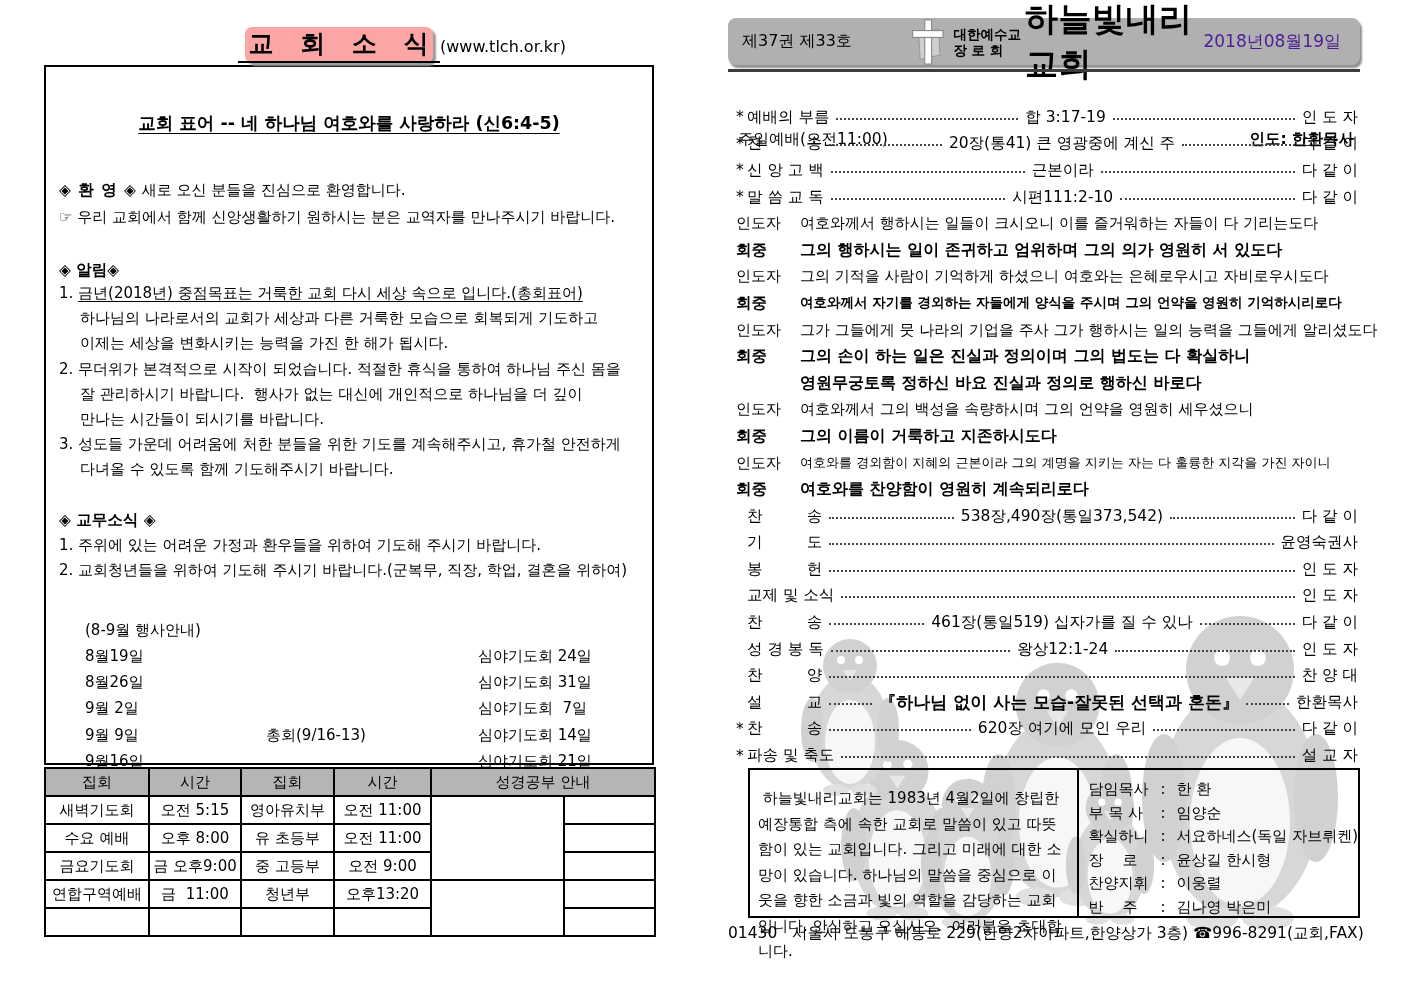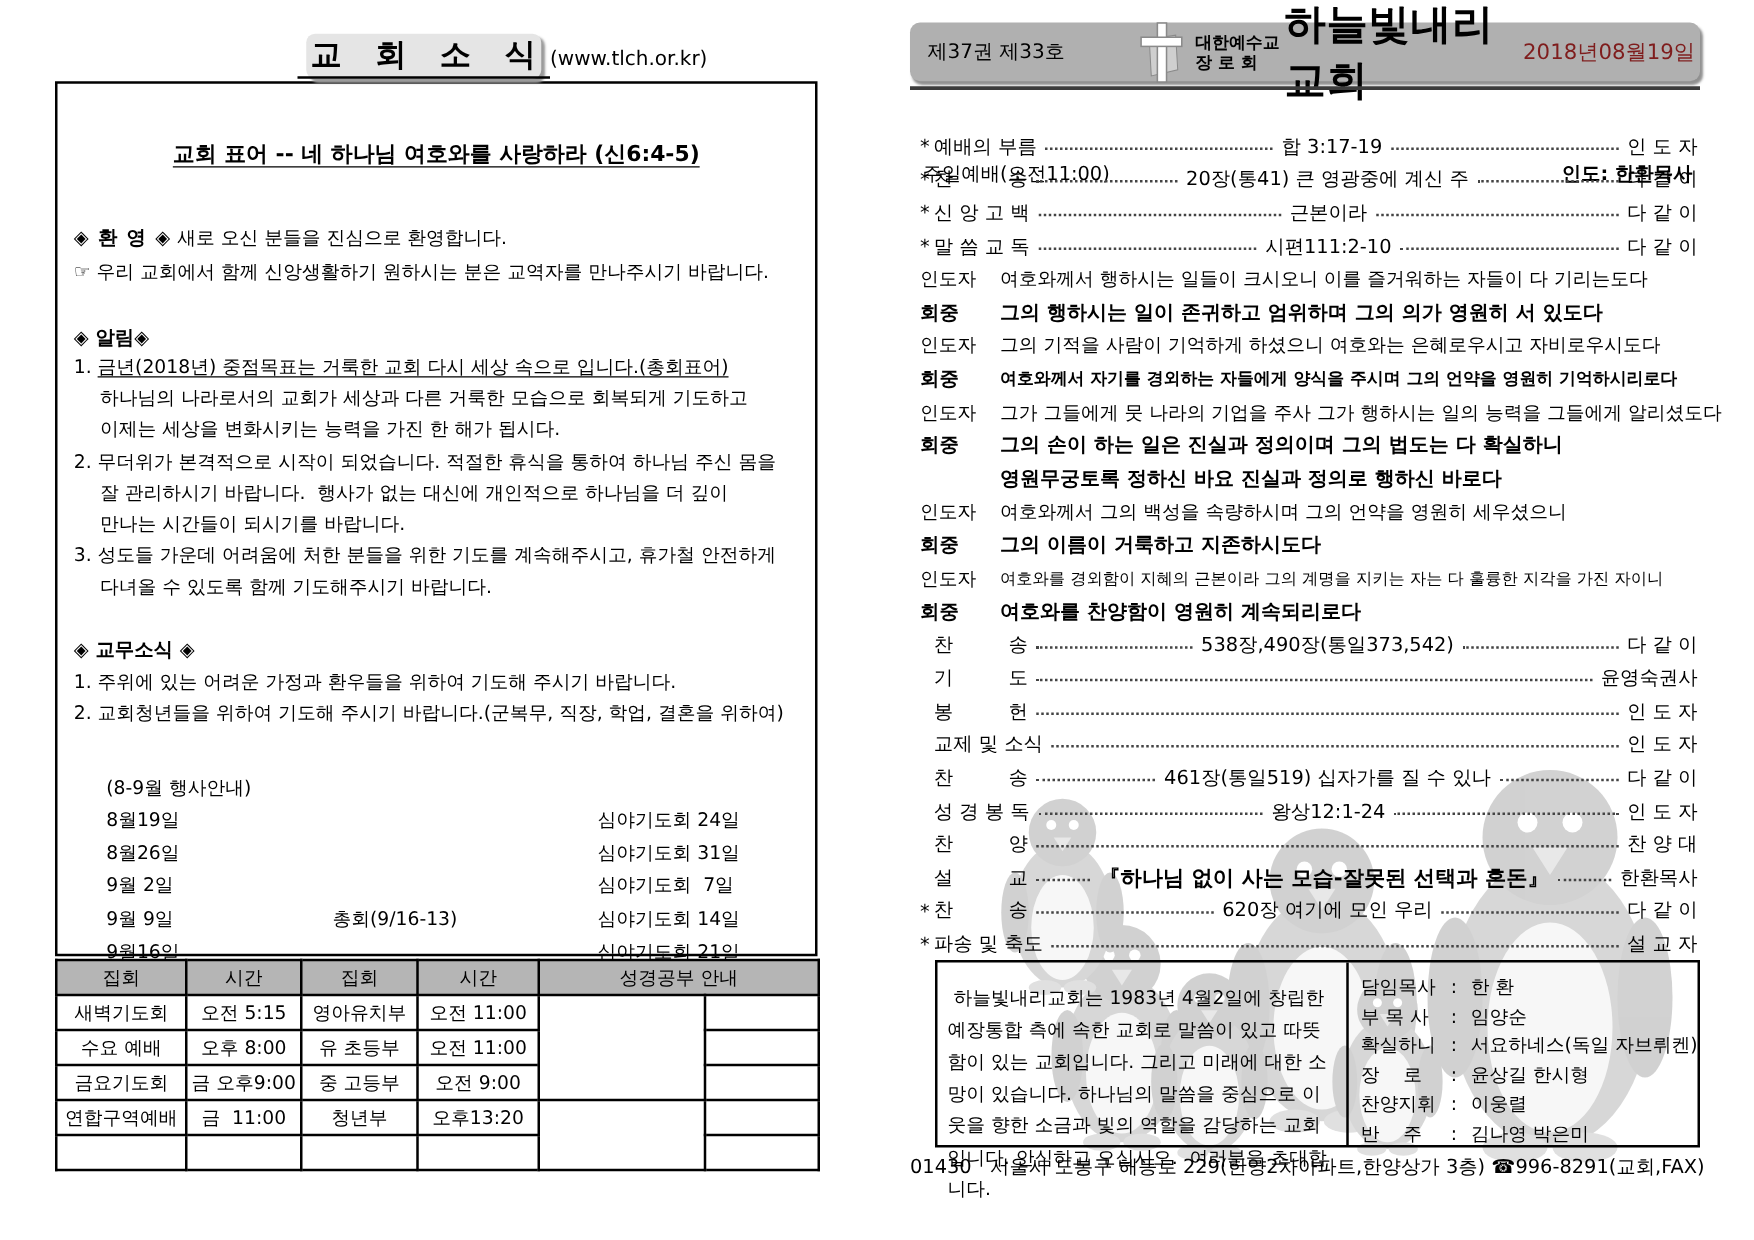--- a/index.html
+++ b/index.html
@@ -1,20 +1,20 @@
 <!DOCTYPE html>
 <html><head>
 <meta charset="utf-8">
 <style>
   html,body{margin:0;padding:0;background:#fff;}
   .canvas{position:relative;width:1403px;height:992px;background:#ffffff;overflow:hidden;
           font-family:"DejaVu Sans","Liberation Sans",sans-serif;color:#000;}
   
   .masthead-box{position:absolute;left:245px;top:27px;width:188px;height:36px;
-    background:#e5e5e5;border-radius:7px;box-shadow:3px 3px 2px #9a9a9a;
+    background:#fca5a5;border-radius:7px;box-shadow:3px 3px 2px #9a9a9a;
     display:flex;align-items:center;justify-content:center;z-index:2;}
   .masthead-box span{font-size:25px;font-weight:bold;letter-spacing:9px;
     border-bottom:2px solid #000;padding:0 2px 1px 10px;white-space:pre;}
   .masthead-url{position:absolute;left:440px;top:37px;font-size:16px;z-index:2;}
   .main-box{position:absolute;left:44px;top:65px;width:610px;height:700px;
     border:2px solid #000;padding:0 13px;box-sizing:border-box;font-size:15px;z-index:1;}
   .motto{margin-top:44px;text-align:center;font-size:17.5px;font-weight:bold;
     text-decoration:underline;text-underline-offset:4px;white-space:pre;}
   .welcome{margin-top:42px;line-height:26px;}
   .welcome b{font-size:15.5px;letter-spacing:1px;}
@@ -34,21 +34,21 @@
     font-size:15px;table-layout:fixed;}
   .schedule th,.schedule td{border:2px solid #000;text-align:center;padding:0;height:26px;white-space:pre;}
   .schedule th{background:#b5b5b5;font-weight:normal;}
   
   .band{position:absolute;left:728px;top:18px;width:632px;height:47px;background:#b0b0b0;
     border-radius:8px;box-shadow:2px 3px 2px #909090;display:flex;align-items:center;z-index:2;}
   .band .issue{margin-left:14px;font-size:16px;white-space:pre;}
   .logo{position:relative;width:52px;height:62px;margin-left:56px;top:0;}
   .band .denom{font-size:13.5px;font-weight:bold;line-height:16px;margin-left:6px;white-space:pre;}
   .band .church{font-size:33px;font-weight:bold;margin-left:4px;letter-spacing:0.5px;}
-  .band .date{margin-left:auto;margin-right:4px;font-size:17px;color:#7f1d1d;white-space:pre;}
+  .band .date{margin-left:auto;margin-right:19px;font-size:17px;color:#4c1d95;white-space:pre;}
   .band-rule{position:absolute;left:728px;top:69px;width:632px;height:0;
     border-top:3px solid #3c3c3c;z-index:2;}
   .service-row{position:absolute;left:738px;top:81px;width:616px;display:flex;
     justify-content:space-between;font-size:15.5px;z-index:2;margin-top:48px;}
   .service-row .leader{font-weight:bold;}
   .right-flow{position:absolute;left:736px;top:104px;width:622px;z-index:2;}
   .o-row{display:flex;align-items:center;height:26.6px;font-size:15.5px;}
   .o-row .star{width:11px;white-space:pre;}
   .o-row .lbl{white-space:pre;}
   .o-row .dots{flex:1;min-width:10px;border-bottom:2px dotted #444;height:1px;margin:0 7px;transform:translateY(1px);}

